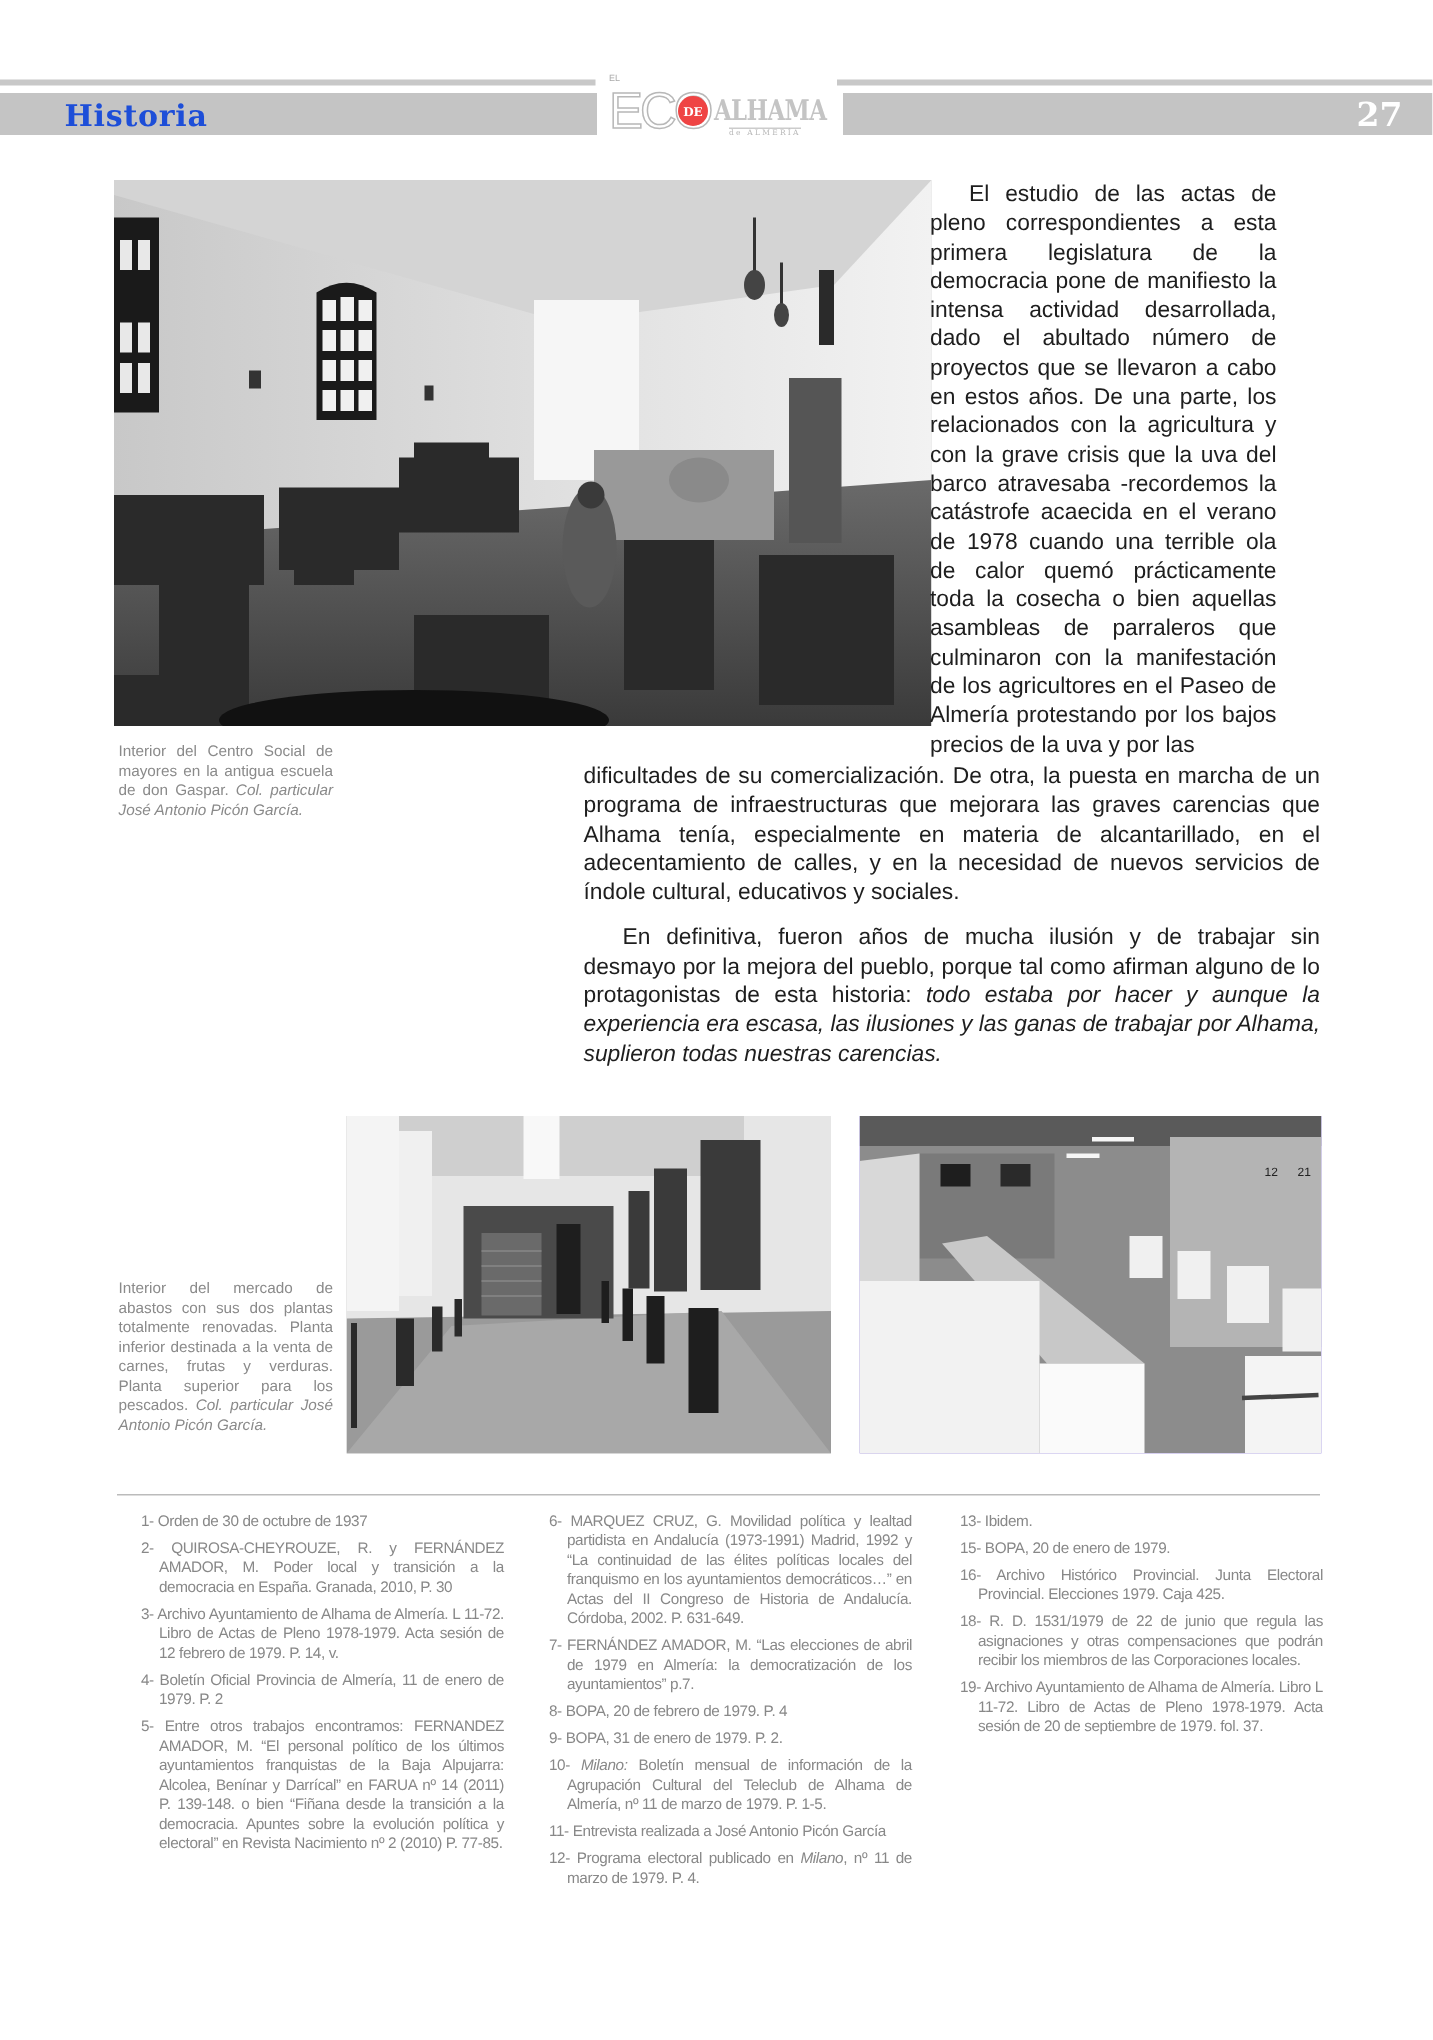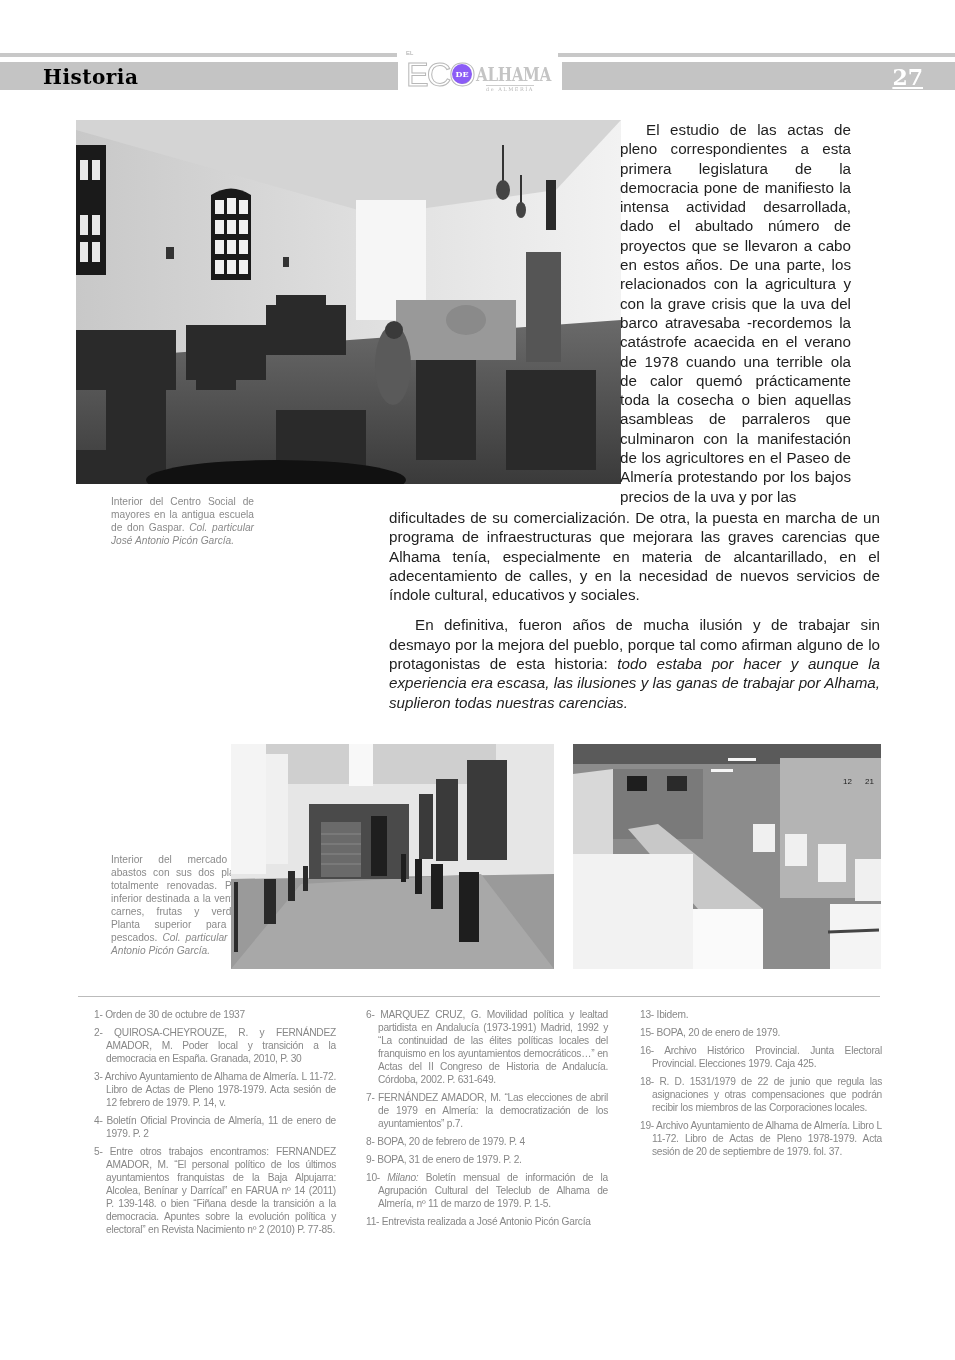--- a/index.html
+++ b/index.html
@@ -1,35 +1,35 @@
 <!DOCTYPE html>
 <html><head>
 <meta charset="utf-8">
 <style>
   html,body{margin:0;padding:0;background:#fff;}
   body{width:955px;height:1360px;position:relative;overflow:hidden;font-family:"Liberation Sans",sans-serif;color:#222;}
   .abs{position:absolute;}
   
   .hdr-thin{position:absolute;left:0;top:53px;height:4px;background:#c8c8c8;}
   .hdr-band{position:absolute;top:62px;height:28px;background:#c4c4c4;}
-  .section-title{position:absolute;left:43px;top:62px;height:28px;line-height:30px;font-family:"DejaVu Serif",serif;font-weight:bold;font-size:20px;color:#000000;letter-spacing:0.5px;}
-  .page-num{position:absolute;right:32px;top:62px;height:28px;line-height:30px;font-family:"DejaVu Serif",serif;font-weight:bold;font-size:22px;color:#fff;text-decoration:underline;}
+  .section-title{position:absolute;left:43px;top:62px;height:28px;line-height:30px;font-family:"DejaVu Serif",serif;font-weight:bold;font-size:20px;color:#1d4ed8;letter-spacing:0.5px;}
+  .page-num{position:absolute;right:20px;top:62px;height:28px;line-height:30px;font-family:"DejaVu Serif",serif;font-weight:bold;font-size:22px;color:#fff;}
   .logo{position:absolute;left:404px;top:50px;width:152px;height:44px;}
   .logo .el{position:absolute;left:2px;top:0;font-size:6px;color:#aaa;font-family:"Liberation Sans",sans-serif;}
   .logo .eco{position:absolute;left:2px;top:5px;font-size:34px;line-height:38px;color:#fff;-webkit-text-stroke:1px #b8b8b8;font-family:"Liberation Sans",sans-serif;letter-spacing:-2px;}
-  .logo .de{position:absolute;left:48px;top:14px;width:20px;height:20px;border-radius:50%;background:#8b5cf6;color:#fff;font-size:8px;font-weight:bold;text-align:center;line-height:20px;font-family:"DejaVu Serif",serif;}
+  .logo .de{position:absolute;left:48px;top:14px;width:20px;height:20px;border-radius:50%;background:#ef4444;color:#fff;font-size:8px;font-weight:bold;text-align:center;line-height:20px;font-family:"DejaVu Serif",serif;}
   .logo .alhama{position:absolute;left:72px;top:13px;font-size:19px;font-weight:bold;color:#c4c4c4;font-family:"DejaVu Serif",serif;letter-spacing:-0.5px;transform:scaleX(0.8);transform-origin:left;}
   .logo .almeria{position:absolute;left:82px;top:35px;font-size:5px;color:#b8b8b8;letter-spacing:1.5px;font-family:"DejaVu Serif",serif;border-top:1px solid #ccc;}
   
   .photo{position:absolute;overflow:hidden;}
   
   .body-text{font-size:15.2px;line-height:19.3px;color:#1e1e1e;text-align:justify;}
   .body-text p{margin:0;}
   .indent{text-indent:26px;}
-  .caption{position:absolute;font-size:10.2px;line-height:13px;color:#8a8a8a;text-align:justify;margin-left:32px;}
+  .caption{position:absolute;font-size:10.2px;line-height:13px;color:#8a8a8a;text-align:justify;}
   .caption i{font-style:italic;}
   
   .fn-rule{position:absolute;left:78px;top:996px;width:802px;height:1px;background:#bbb;}
   .fn-col{position:absolute;top:1008px;width:258px;font-size:10.2px;line-height:13px;color:#888;font-family:"Liberation Sans",sans-serif;letter-spacing:-0.25px;}
   .fn{margin:0 0 5px 16px;padding-left:12px;text-indent:-12px;text-align:justify;}
   .fn i{font-style:italic;}
 </style>
 </head>
 <body>
 
@@ -212,20 +212,21 @@
   <p class="fn">5- Entre otros trabajos encontramos: FERNANDEZ AMADOR, M. “El personal político de los últimos ayuntamientos franquistas de la Baja Alpujarra: Alcolea, Benínar y Darrícal” en FARUA nº 14 (2011) P. 139-148. o bien “Fiñana desde la transición a la democracia. Apuntes sobre la evolución política y electoral” en Revista Nacimiento nº 2 (2010) P. 77-85.</p>
 </div>
 
 <div class="fn-col" style="left:350px;">
   <p class="fn">6- MARQUEZ CRUZ, G. Movilidad política y lealtad partidista en Andalucía (1973-1991) Madrid, 1992 y “La continuidad de las élites políticas locales del franquismo en los ayuntamientos democráticos…” en Actas del II Congreso de Historia de Andalucía. Córdoba, 2002. P. 631-649.</p>
   <p class="fn">7- FERNÁNDEZ AMADOR, M. “Las elecciones de abril de 1979 en Almería: la democratización de los ayuntamientos” p.7.</p>
   <p class="fn">8- BOPA, 20 de febrero de 1979. P. 4</p>
   <p class="fn">9- BOPA, 31 de enero de 1979. P. 2.</p>
   <p class="fn"><span>10- </span><i>Milano:</i><span> Boletín mensual de información de la Agrupación Cultural del Teleclub de Alhama de Almería, nº 11 de marzo de 1979. P. 1-5.</span></p>
   <p class="fn">11- Entrevista realizada a José Antonio Picón García</p>
+  <p class="fn"><span>12- Programa electoral publicado en </span><i>Milano</i><span>, nº 11 de marzo de 1979. P. 4.</span></p>
 </div>
 
 <div class="fn-col" style="left:624px;">
   <p class="fn">13- Ibidem.</p>
   <p class="fn">15- BOPA, 20 de enero de 1979.</p>
   <p class="fn">16- Archivo Histórico Provincial. Junta Electoral Provincial. Elecciones 1979. Caja 425.</p>
   <p class="fn">18- R. D. 1531/1979 de 22 de junio que regula las asignaciones y otras compensaciones que podrán recibir los miembros de las Corporaciones locales.</p>
   <p class="fn">19- Archivo Ayuntamiento de Alhama de Almería. Libro L 11-72. Libro de Actas de Pleno 1978-1979. Acta sesión de 20 de septiembre de 1979. fol. 37.</p>
 </div>
 

